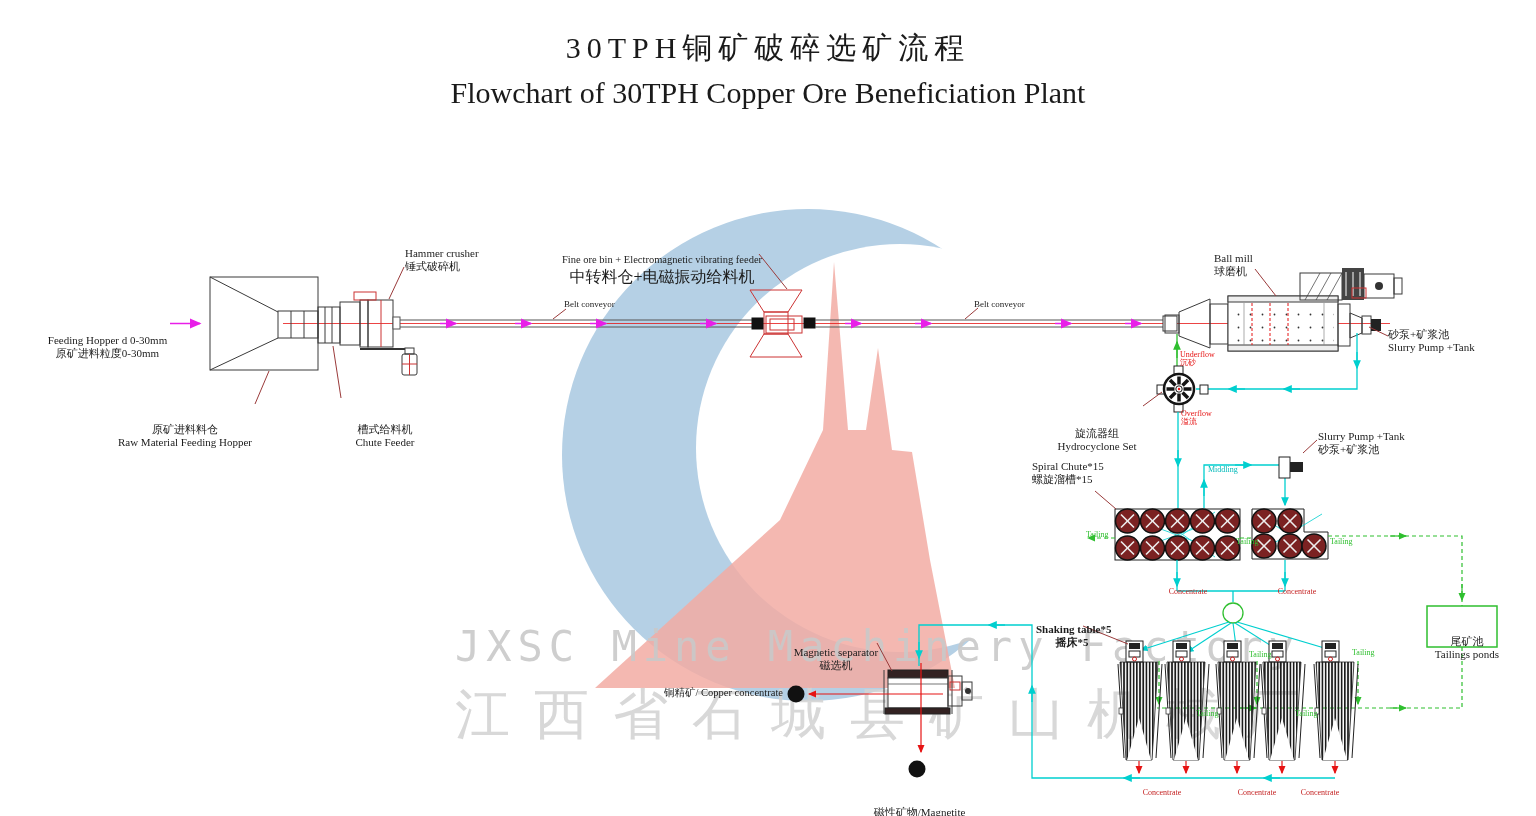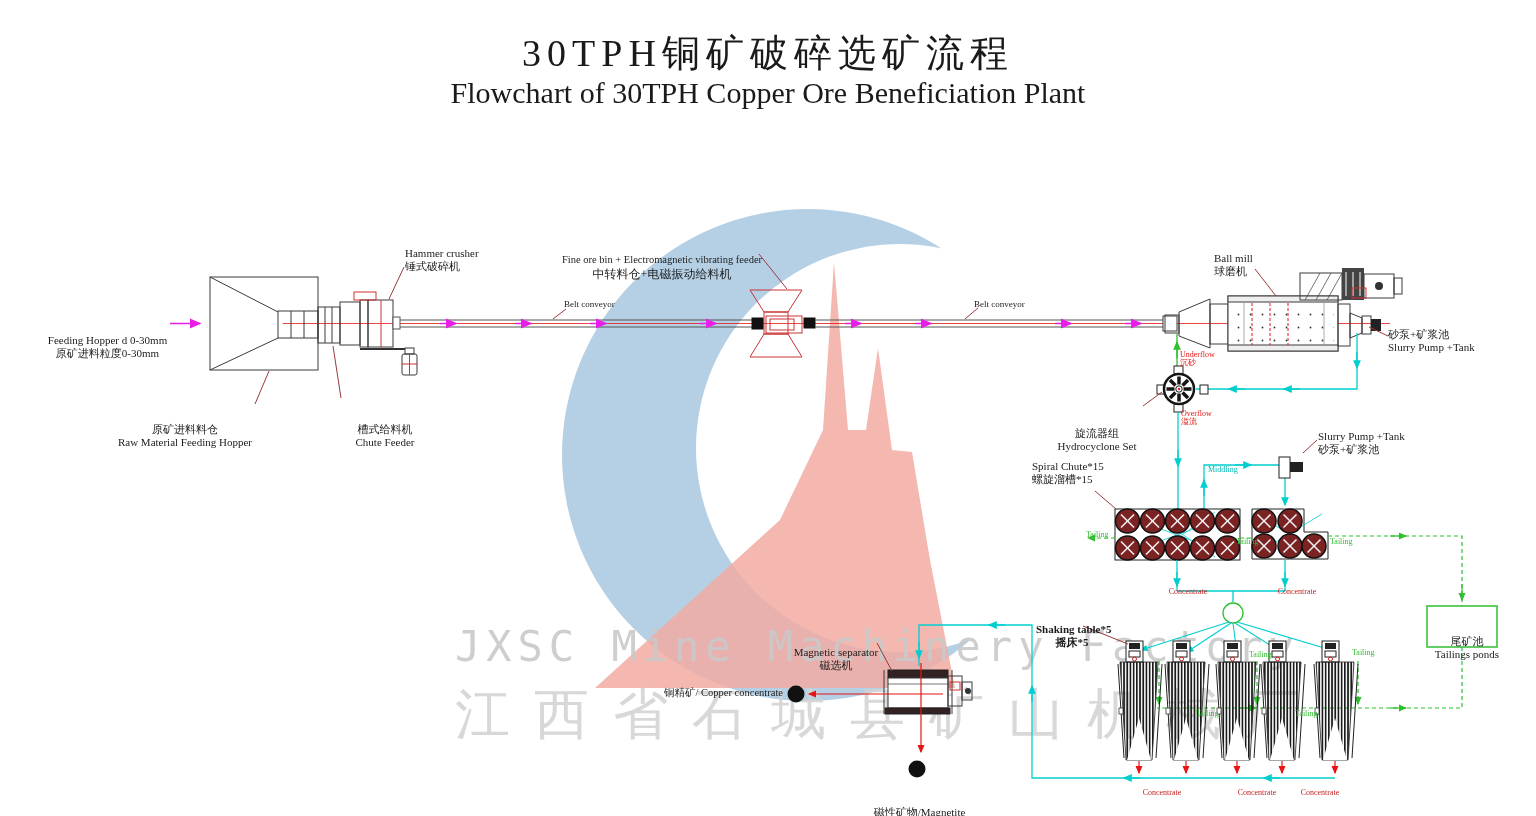--- a/index.html
+++ b/index.html
@@ -6,21 +6,21 @@
   #stage{position:relative;width:1536px;height:816px;background:#fff;overflow:hidden;
          font-family:"Liberation Serif",serif;}
   .lbl{position:absolute;color:#1c1c1c;font-size:11px;line-height:1.22;white-space:nowrap;}
   .ctr{text-align:center;margin-top:24px;}
   .rgt{text-align:right;}
   .tiny{font-size:8px;line-height:1.05;}
   .red{color:#e61414;}
   .cyan{color:#00b9b9;}
   .green{color:#2fbf2f;}
   .dkred{color:#c42222;}
-  .title-cn{position:absolute;left:0;top:28px;width:100%;text-align:center;font-size:38px;
+  .title-cn{position:absolute;left:0;top:28px;width:100%;text-align:center;font-size:30px;
             letter-spacing:6px;color:#1a1a1a;}
   .title-en{position:absolute;left:0;top:76px;width:100%;text-align:center;font-size:30px;color:#1a1a1a;}
   .wm-en{position:absolute;left:455px;top:622px;font-family:"DejaVu Sans Mono",monospace;
          font-size:42px;letter-spacing:6px;color:#c9c9c9;opacity:.9;}
   .wm-cn{position:absolute;left:455px;top:678px;font-family:"DejaVu Sans Mono",monospace;
          font-size:55px;letter-spacing:24px;color:#d4d4d4;opacity:.9;}
   svg{position:absolute;left:0;top:0;}
 </style>
 </head>
 <body>
@@ -456,21 +456,21 @@
   <div class="lbl" style="left:405px;top:247px;">
     <div>Hammer crusher</div>
     <div>锤式破碎机</div>
   </div>
 
   <div class="lbl" style="left:564px;top:299px;font-size:9px;">Belt conveyor</div>
   <div class="lbl" style="left:974px;top:299px;font-size:9px;">Belt conveyor</div>
 
   <div class="lbl ctr" style="left:558px;top:230px;width:208px;">
     <div style="font-size:10.5px;">Fine ore bin + Electromagnetic vibrating feeder</div>
-    <div style="font-size:12px;">中转料仓+电磁振动给料机</div>
+    <div style="font-size:16px;">中转料仓+电磁振动给料机</div>
   </div>
 
   <div class="lbl" style="left:1214px;top:252px;">
     <div>Ball mill</div>
     <div>球磨机</div>
   </div>
 
   <div class="lbl" style="left:1388px;top:328px;">
     <div>砂泵+矿浆池</div>
     <div>Slurry Pump +Tank</div>

